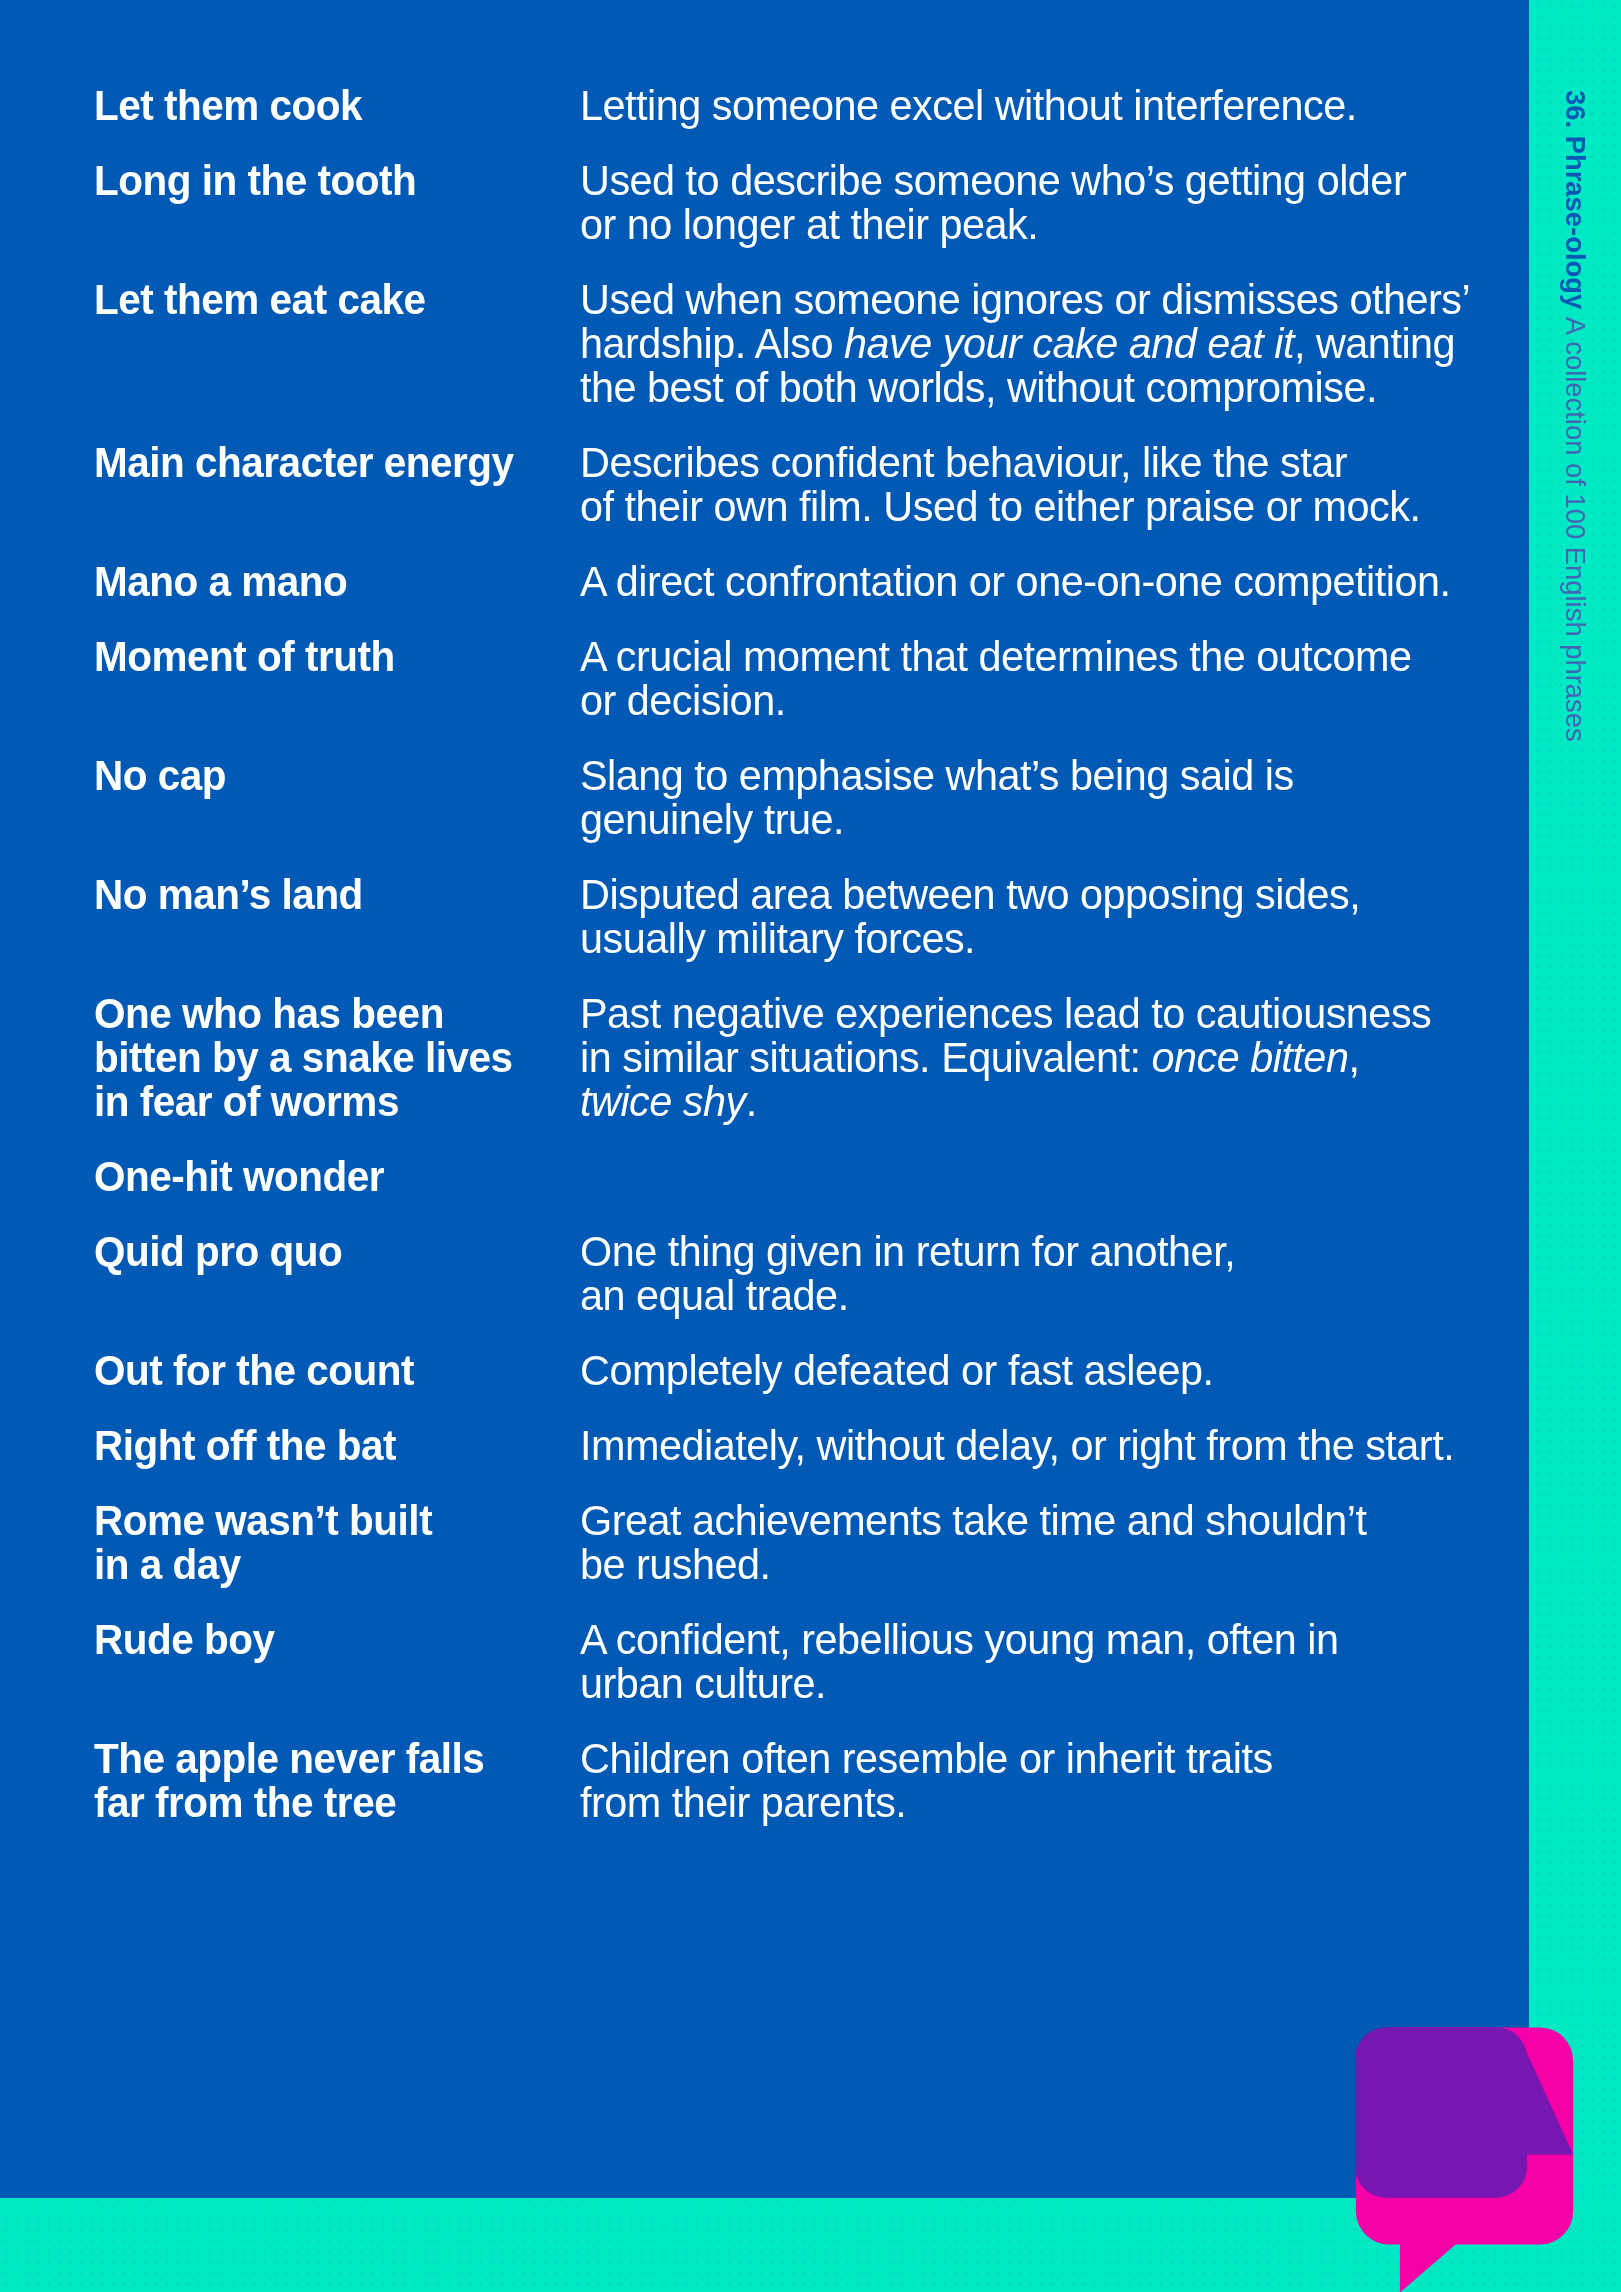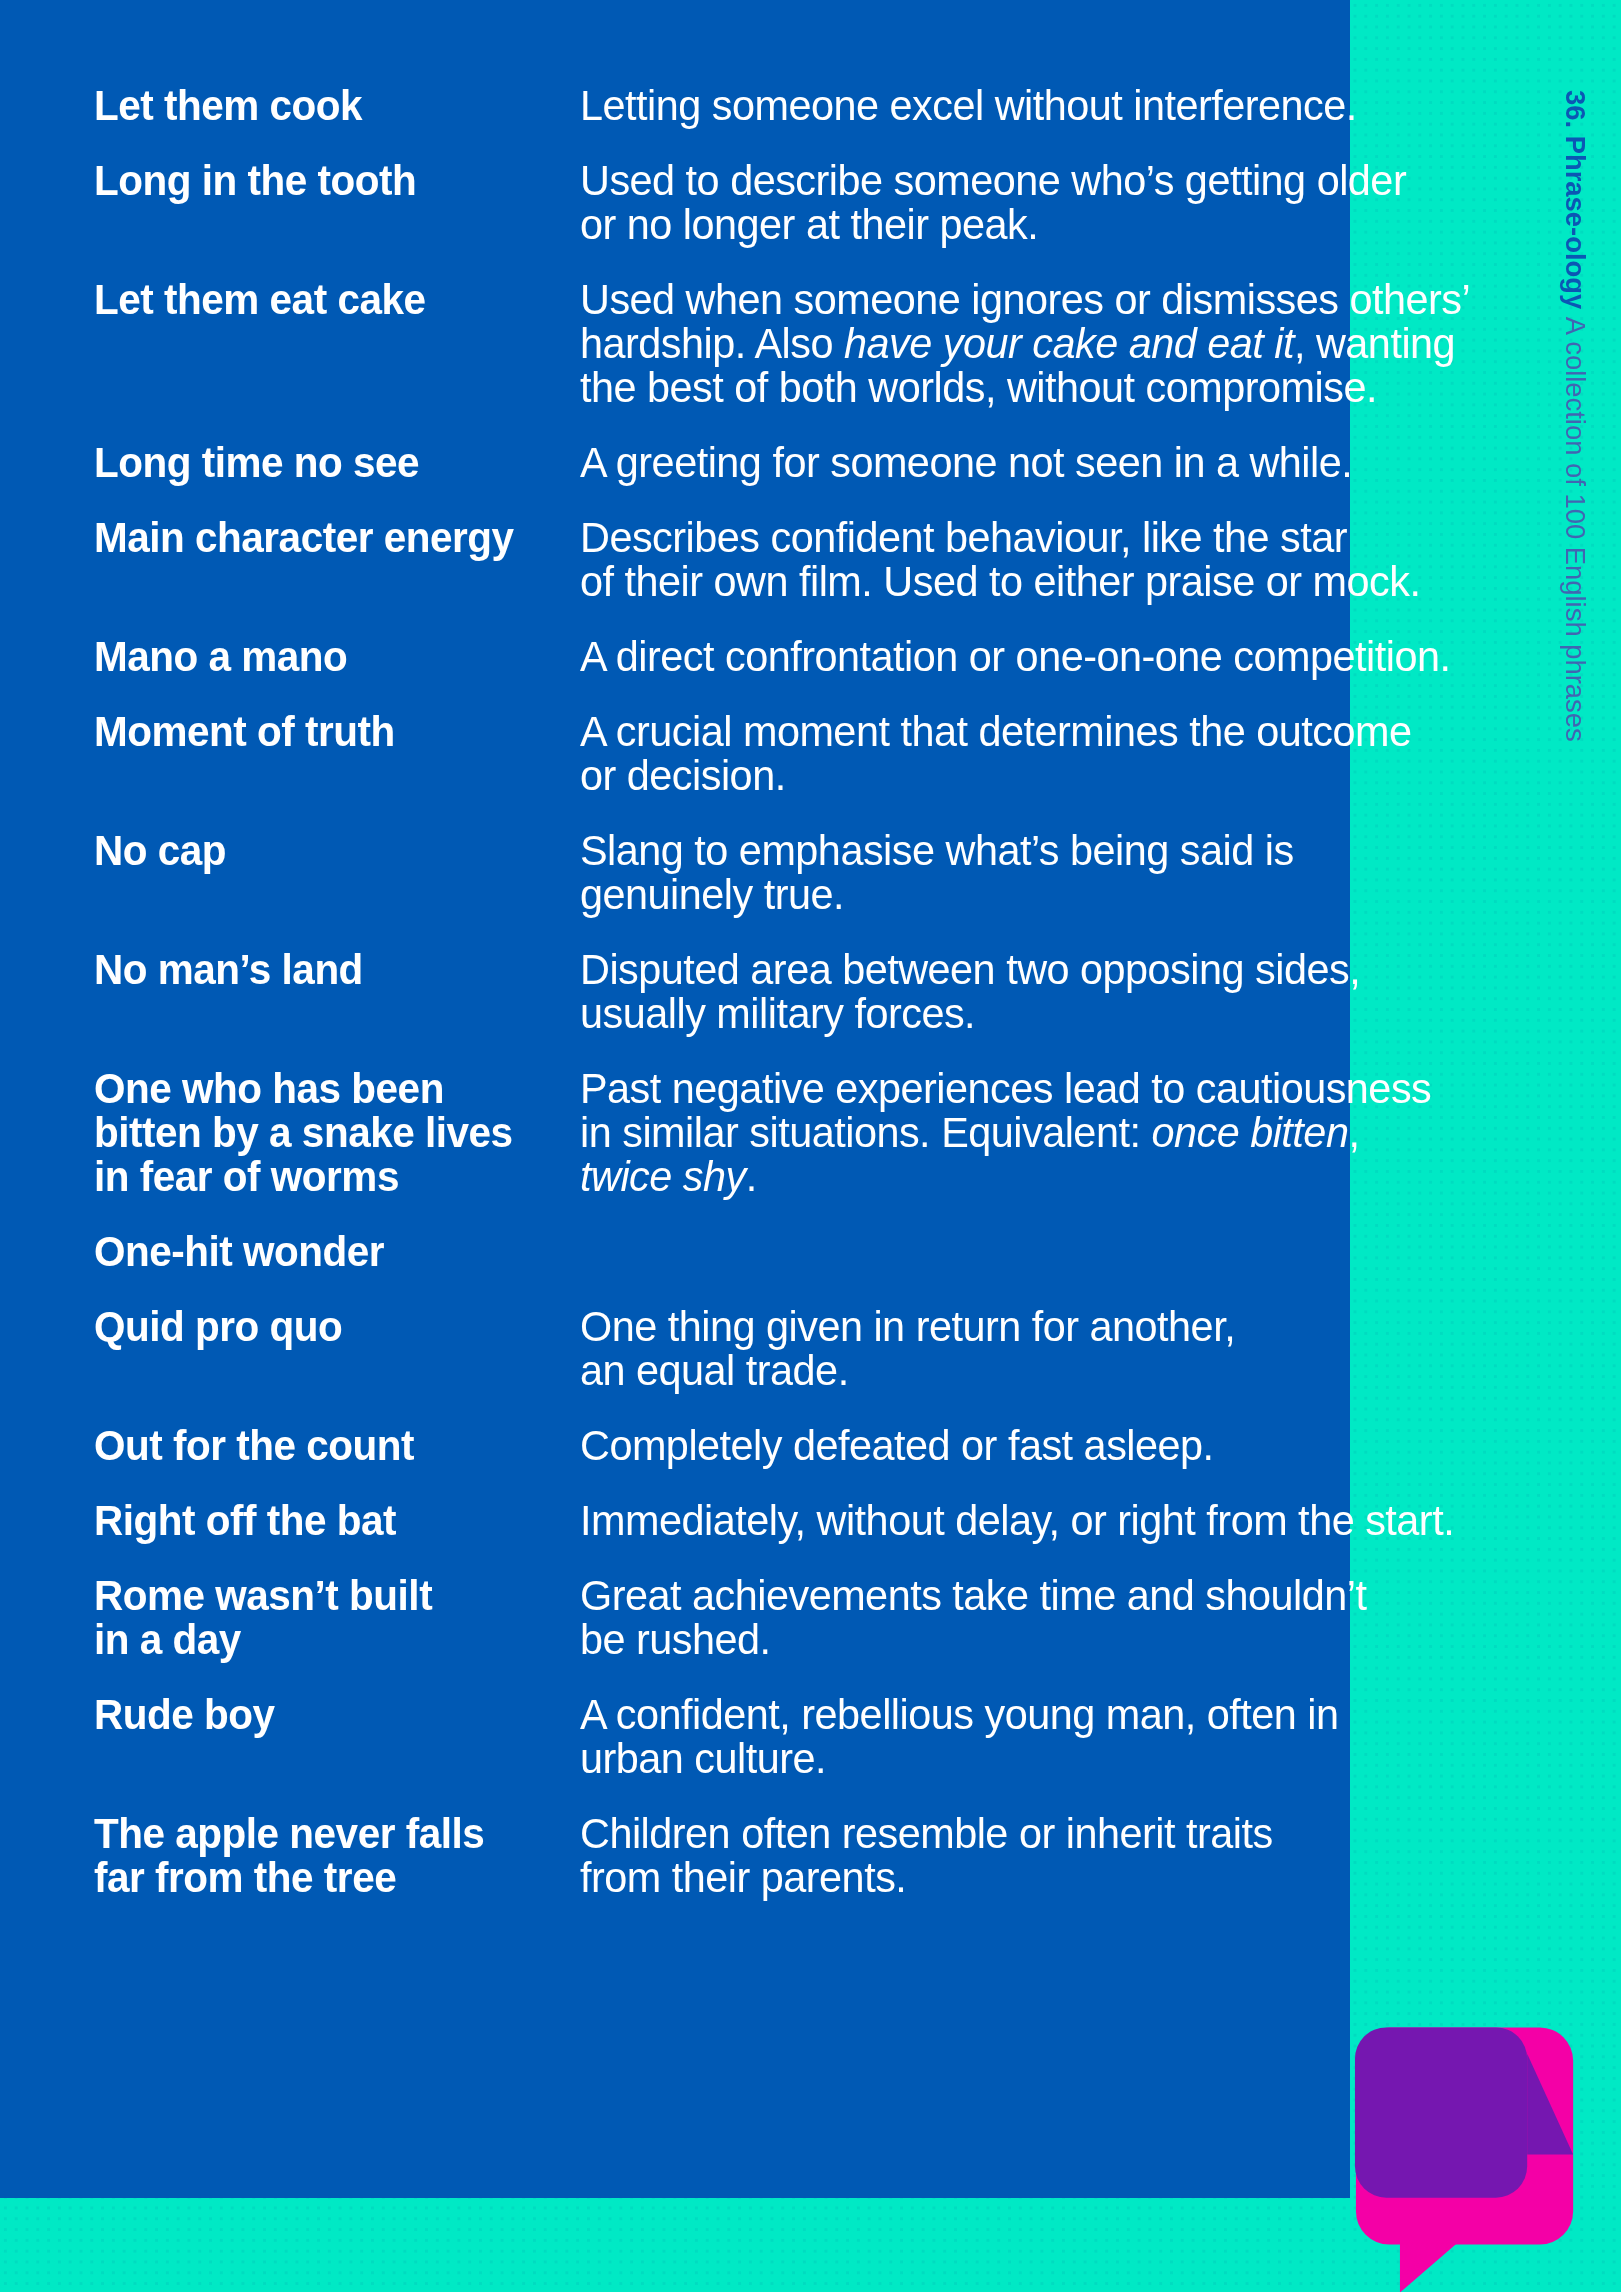--- a/index.html
+++ b/index.html
@@ -16,21 +16,21 @@
   body{
     position:relative;
     overflow:hidden;
     font-family:"Liberation Sans",sans-serif;
     background-color:var(--teal);
     background-image:radial-gradient(circle, rgba(0,110,150,0.10) 1.4px, transparent 1.6px);
     background-size:10.8px 10.8px;
   }
   .content{
     position:absolute;left:0;top:0;
-    width:1350px;height:2198px;
+    width:1529px;height:2198px;
     background:var(--bg-blue);
   }
   .entries{
     position:absolute;left:94px;top:84px;width:1402px;
     display:flex;flex-direction:column;gap:31px;
   }
   .entry{
     display:grid;
     grid-template-columns:486px 1fr;
     color:var(--text-white);
@@ -90,28 +90,20 @@
         </div>
       </div>
       <div class="entry">
         <div class="col-phrase">
           <div class="line" style="transform: scaleX(0.96371);">Let them eat cake</div>
         </div>
         <div class="col-def">
           <div class="line" style="transform: scaleX(0.985011);"><span>Used when someone ignores or dismisses others’</span></div>
           <div class="line" style="transform: scaleX(0.985011);"><span>hardship. Also </span><span class="it">have your cake and eat it</span><span>, wanting</span></div>
           <div class="line" style="transform: scaleX(0.985011);"><span>the best of both worlds, without compromise.</span></div>
-        </div>
-      </div>
-      <div class="entry">
-        <div class="col-phrase">
-          <div class="line" style="transform: scaleX(0.96371);">Long time no see</div>
-        </div>
-        <div class="col-def">
-          <div class="line" style="transform: scaleX(0.985011);"><span>A greeting for someone not seen in a while.</span></div>
         </div>
       </div>
       <div class="entry">
         <div class="col-phrase">
           <div class="line" style="transform: scaleX(0.96371);">Main character energy</div>
         </div>
         <div class="col-def">
           <div class="line" style="transform: scaleX(0.985011);"><span>Describes confident behaviour, like the star</span></div>
           <div class="line" style="transform: scaleX(0.985011);"><span>of their own film. Used to either praise or mock.</span></div>
         </div>

